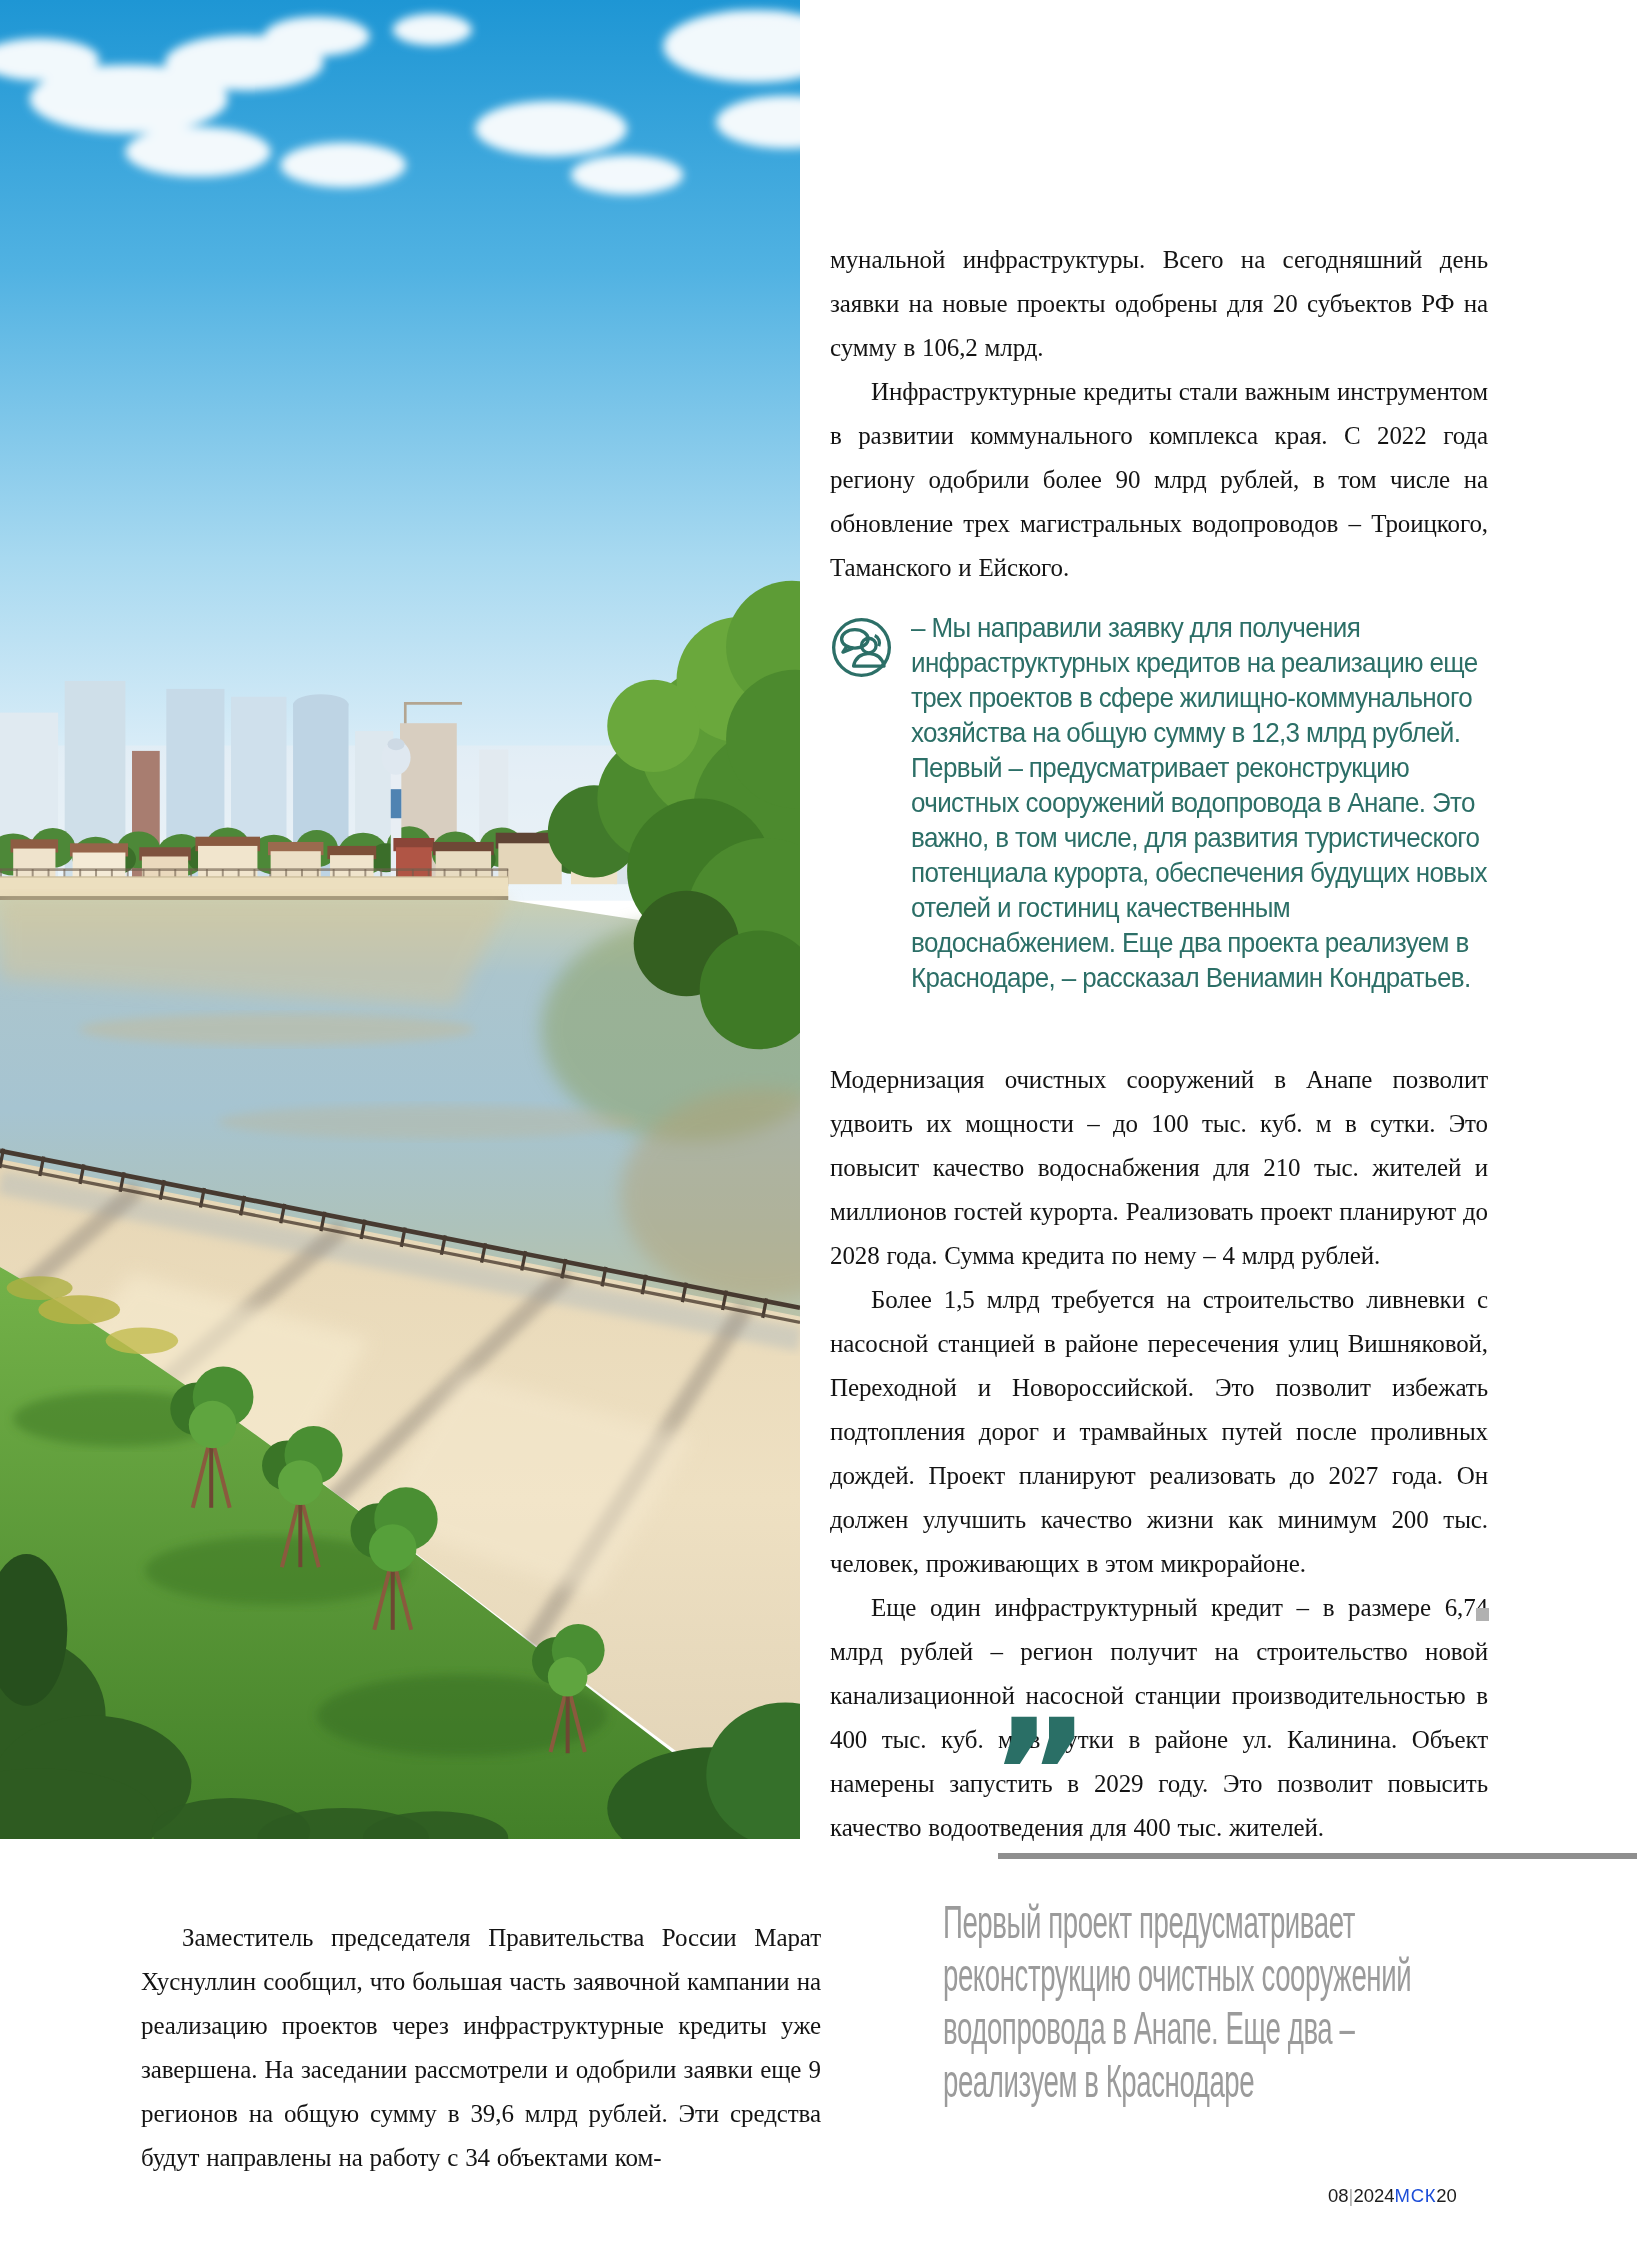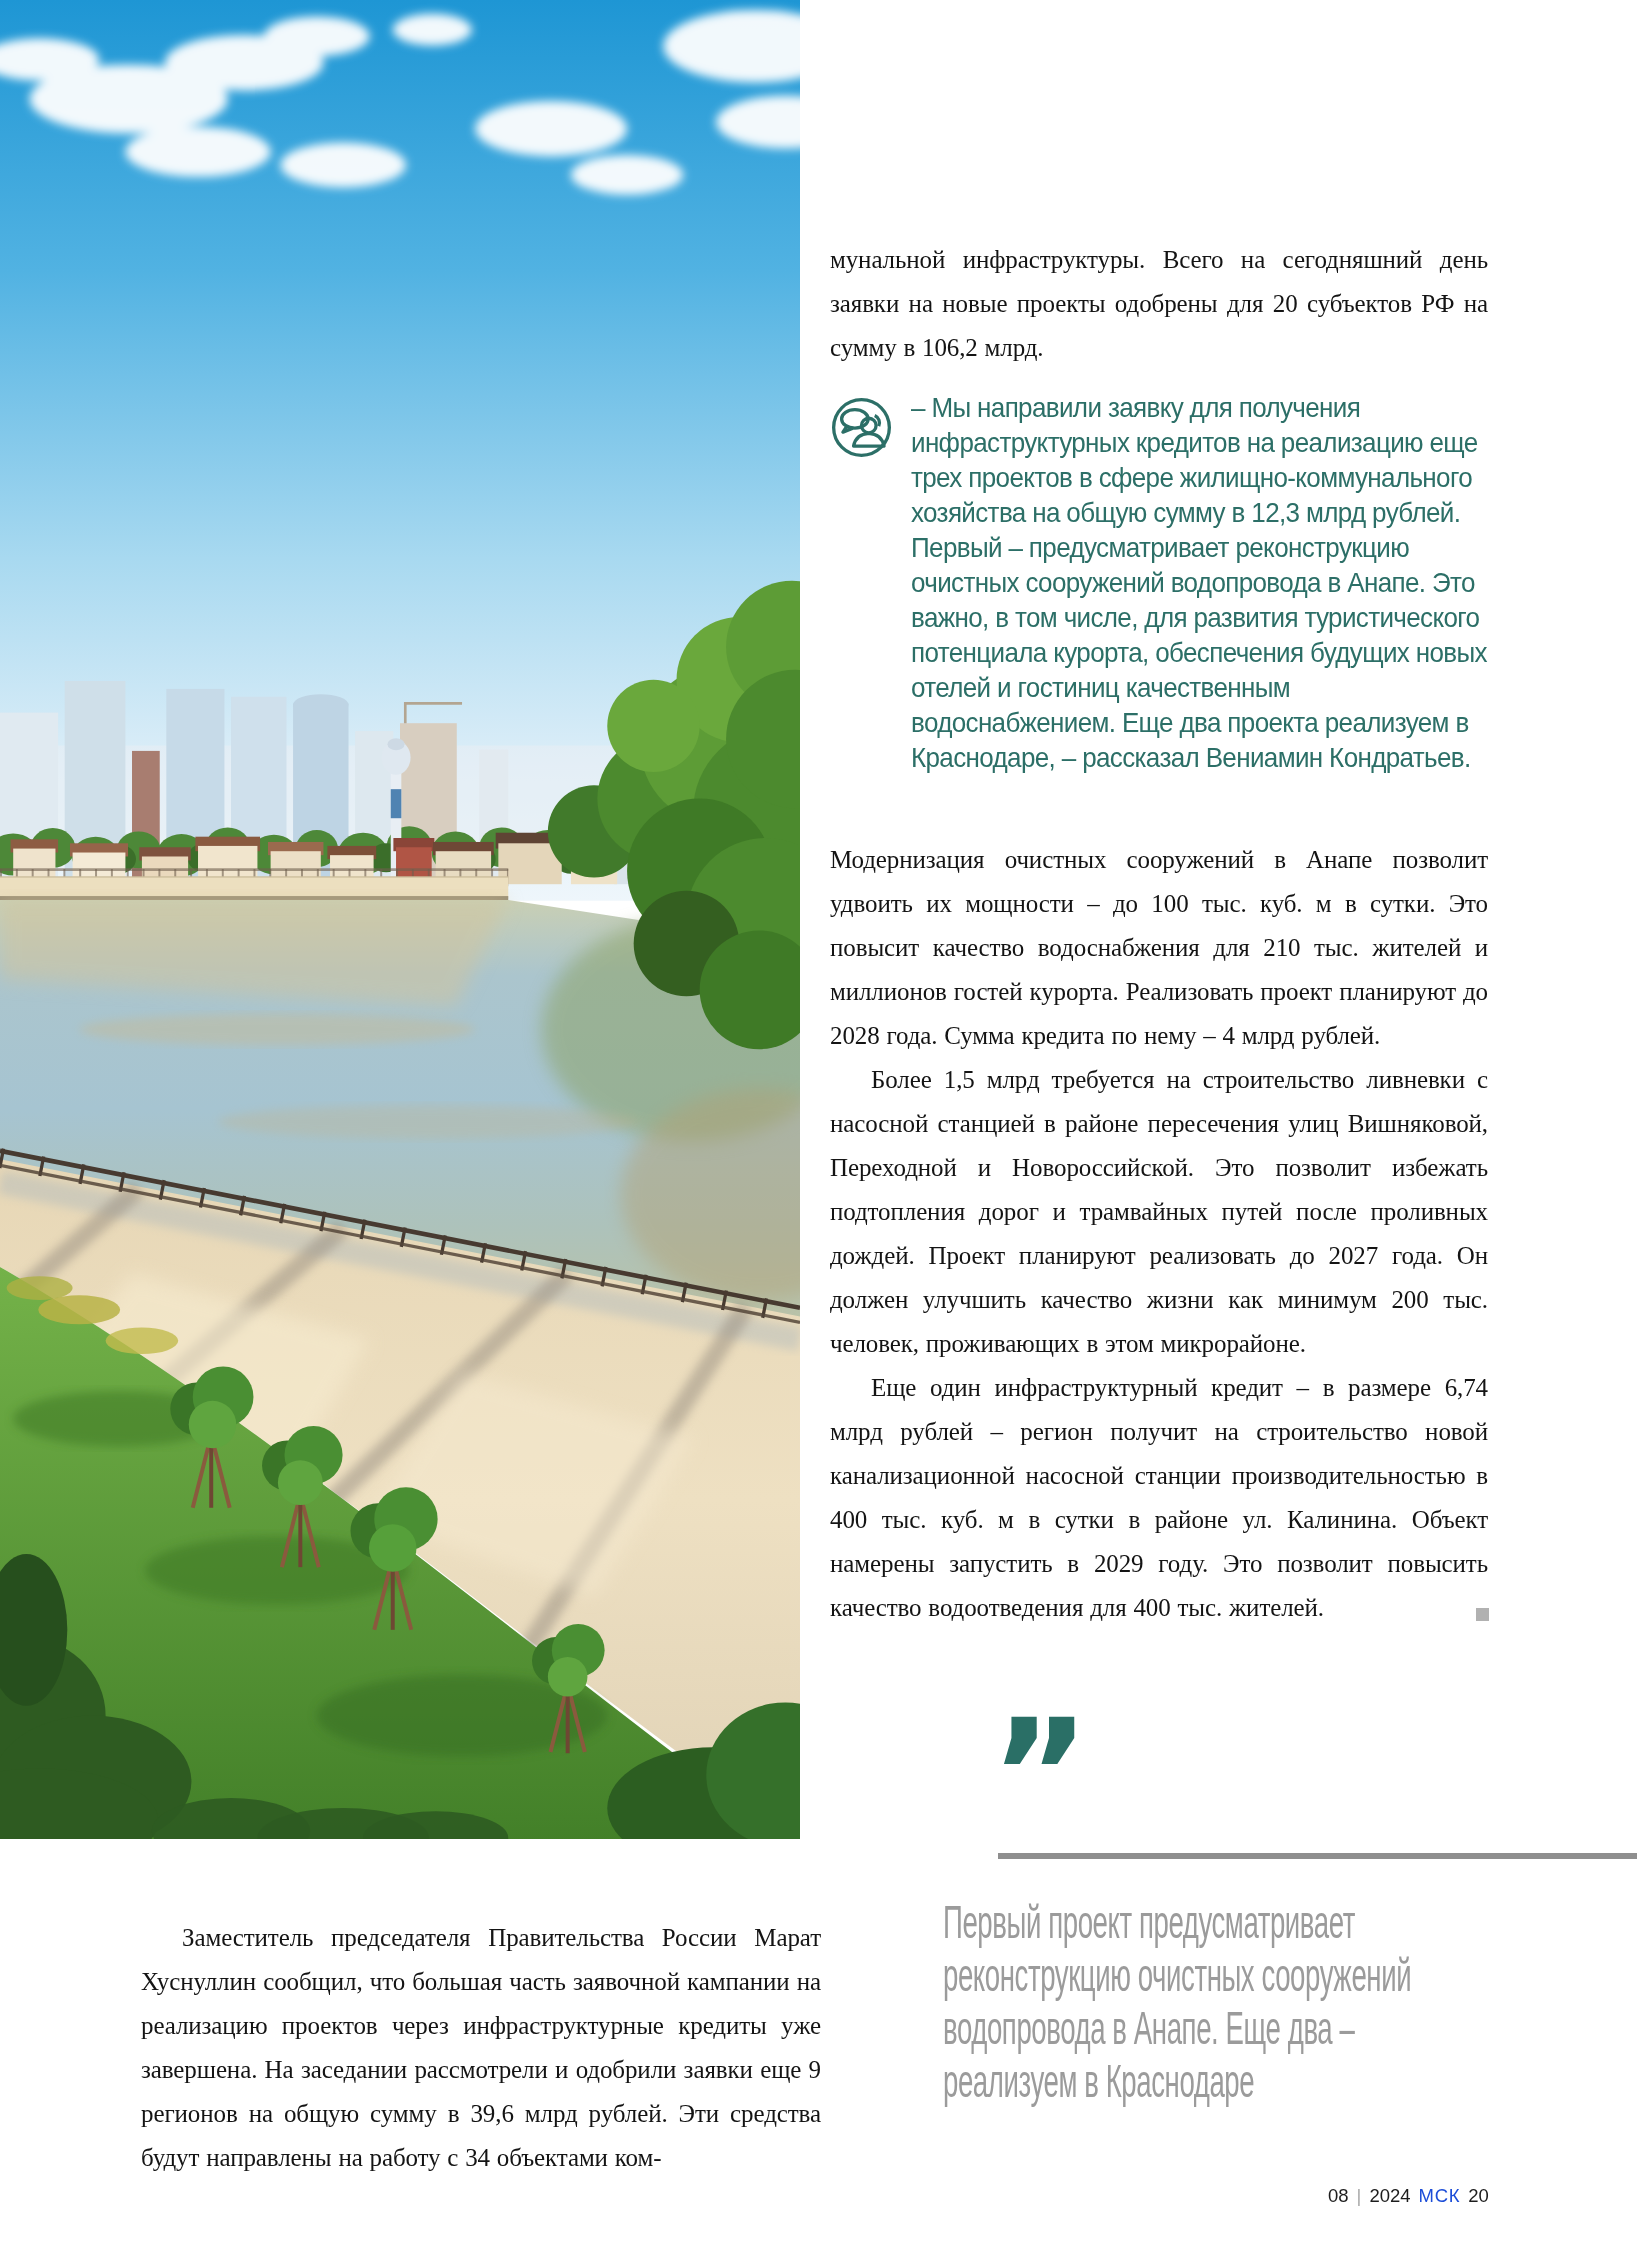--- a/index.html
+++ b/index.html
@@ -32,21 +32,21 @@
   .pq-rule{position:absolute;left:998px;top:1853px;width:640px;height:6px;background:#8f8f8f;}
   .pq-text{
     position:absolute;left:943px;top:1896px;width:924px;
     font-family:"Liberation Sans",sans-serif;font-size:46px;line-height:53px;
     color:#9b9b9b;white-space:pre-line;letter-spacing:-0.7px;
     transform:scaleX(0.60);transform-origin:0 0;
   }
   
   .end-square{position:absolute;left:1476px;top:1608px;width:12.5px;height:12.5px;background:#b1b1b1;}
   .footer{
-    position:absolute;left:1328px;top:2187px;display:flex;align-items:baseline;gap:8px;
+    position:absolute;left:1328px;top:2187px;display:flex;align-items:baseline;
     font-family:"Liberation Sans",sans-serif;font-size:18.5px;line-height:1;color:#1d1d1d;
   }
   .footer .sep{color:#a9a9a9;}
   .footer .muted{color:#1d4ed8;letter-spacing:0.7px;}
 </style>
 </head>
 <body>
 
 <div class="page">
 
@@ -273,20 +273,21 @@
         <circle cx="1040" cy="1430" r="80" fill="#345f20"></circle>
         <circle cx="1150" cy="1500" r="90" fill="#3f7a26"></circle>
         <circle cx="990" cy="1100" r="70" fill="#6aa83c"></circle>
         <circle cx="1205" cy="1120" r="105" fill="#4c8a2e"></circle>
       </g>
     </svg>
   </div>
 
   <div class="col-right">
     <p class="body-par">мунальной инфраструктуры. Всего на сегодняшний день заявки на новые проекты одобрены для 20 субъектов РФ на сумму в 106,2 млрд.</p>
+    <p class="body-par indent">Инфраструктурные кредиты стали важным инструментом в развитии коммунального комплекса края. С 2022 года региону одобрили более 90 млрд рублей, в том числе на обновление трех магистральных водопроводов – Троицкого, Таманского и Ейского.</p>
 
     <div class="quote-block">
       <svg class="quote-icon" viewBox="0 0 92 92">
         <g fill="none" stroke="#2c6f67" stroke-width="5">
           <circle cx="46" cy="46" r="42"></circle>
           <ellipse cx="36" cy="33" rx="20" ry="14"></ellipse>
           <path d="M24,44 L18,53 L33,47" stroke-linejoin="round"></path>
           <path d="M66,28 a12,12 0 0 1 6,16"></path>
           <circle cx="57" cy="43" r="11"></circle>
           <path d="M34,74 Q38,56 57,55 Q76,56 80,74 L34,74 Z" stroke-linejoin="round"></path>

